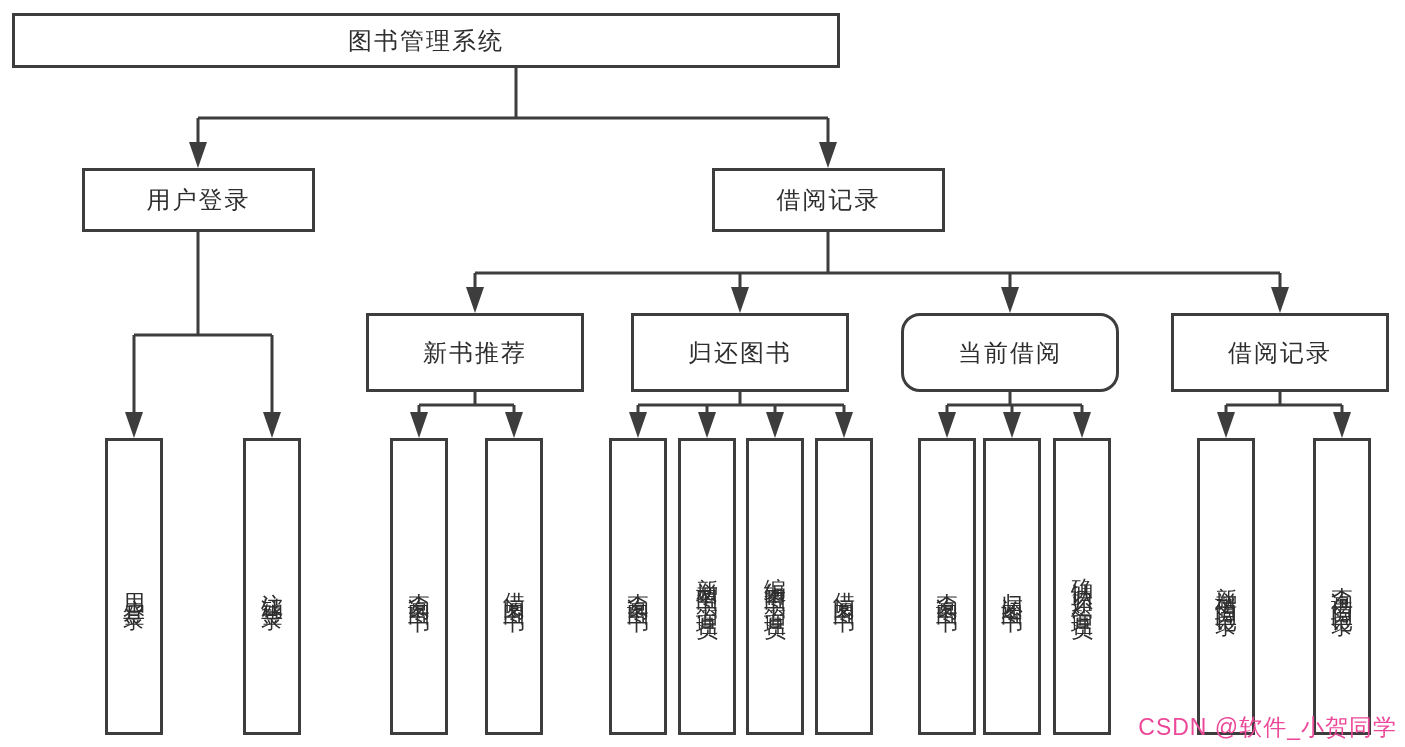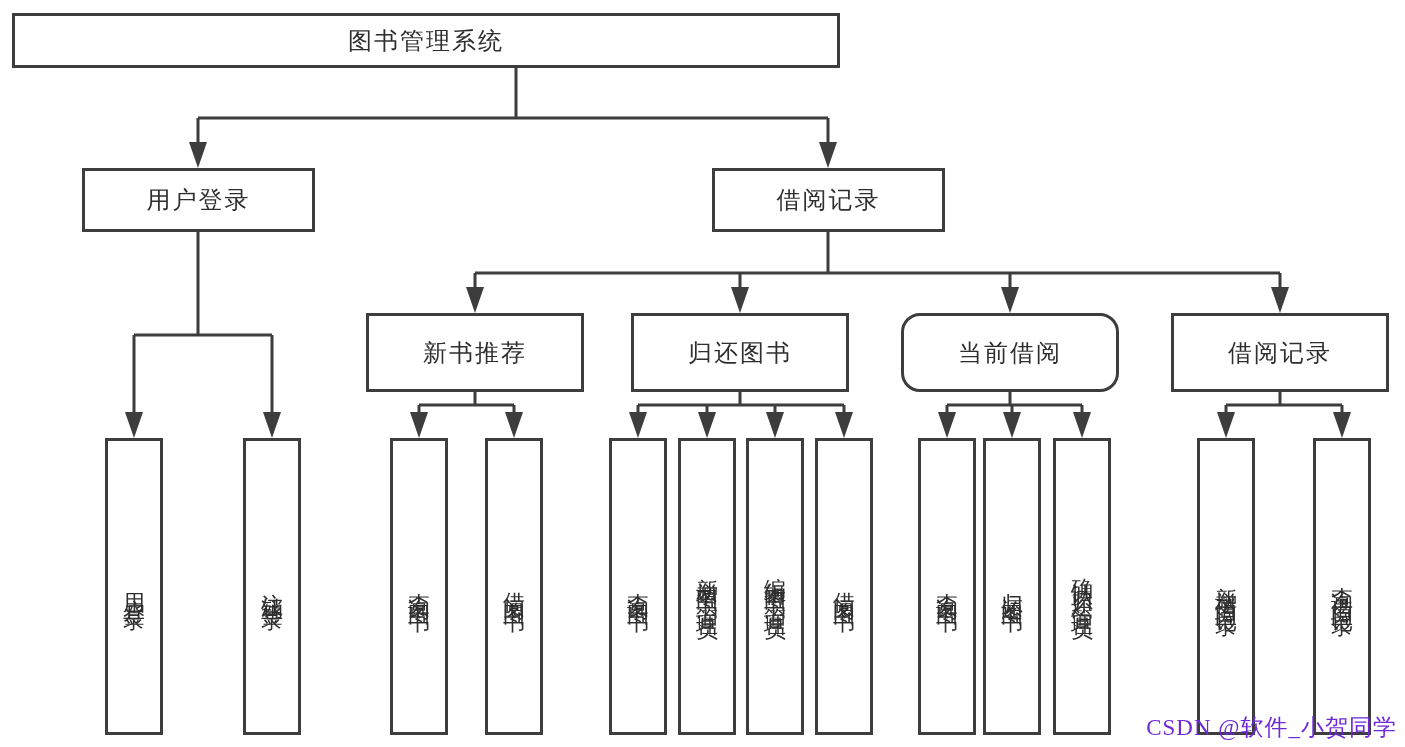--- a/index.html
+++ b/index.html
@@ -44,24 +44,23 @@
   .lf-a1{left:105px;}  .lf-a2{left:243px;}
   .lf-b1{left:390px;}  .lf-b2{left:485px;}
   .lf-c1{left:609px;}  .lf-c2{left:678px;}  .lf-c3{left:746px;}  .lf-c4{left:815px;}
   .lf-d1{left:918px;}  .lf-d2{left:983px;}  .lf-d3{left:1053px;}
   .lf-e1{left:1197px;} .lf-e2{left:1313px;}
   .watermark{
     position:absolute;
     right:8px;top:712px;
     z-index:5;
     font-size:23px;
-    color:#6d28d9;
+    color:#ec4899;
     letter-spacing:1px;
     white-space:nowrap;
-    font-family:Liberation Serif, serif;
   }
 </style>
 </head>
 <body>
 
 <div id="canvas">
 
   <svg id="connectors" width="1405" height="747" viewBox="0 0 1405 747">
     <g stroke="#3d3d3d" stroke-width="3" fill="none">
 

